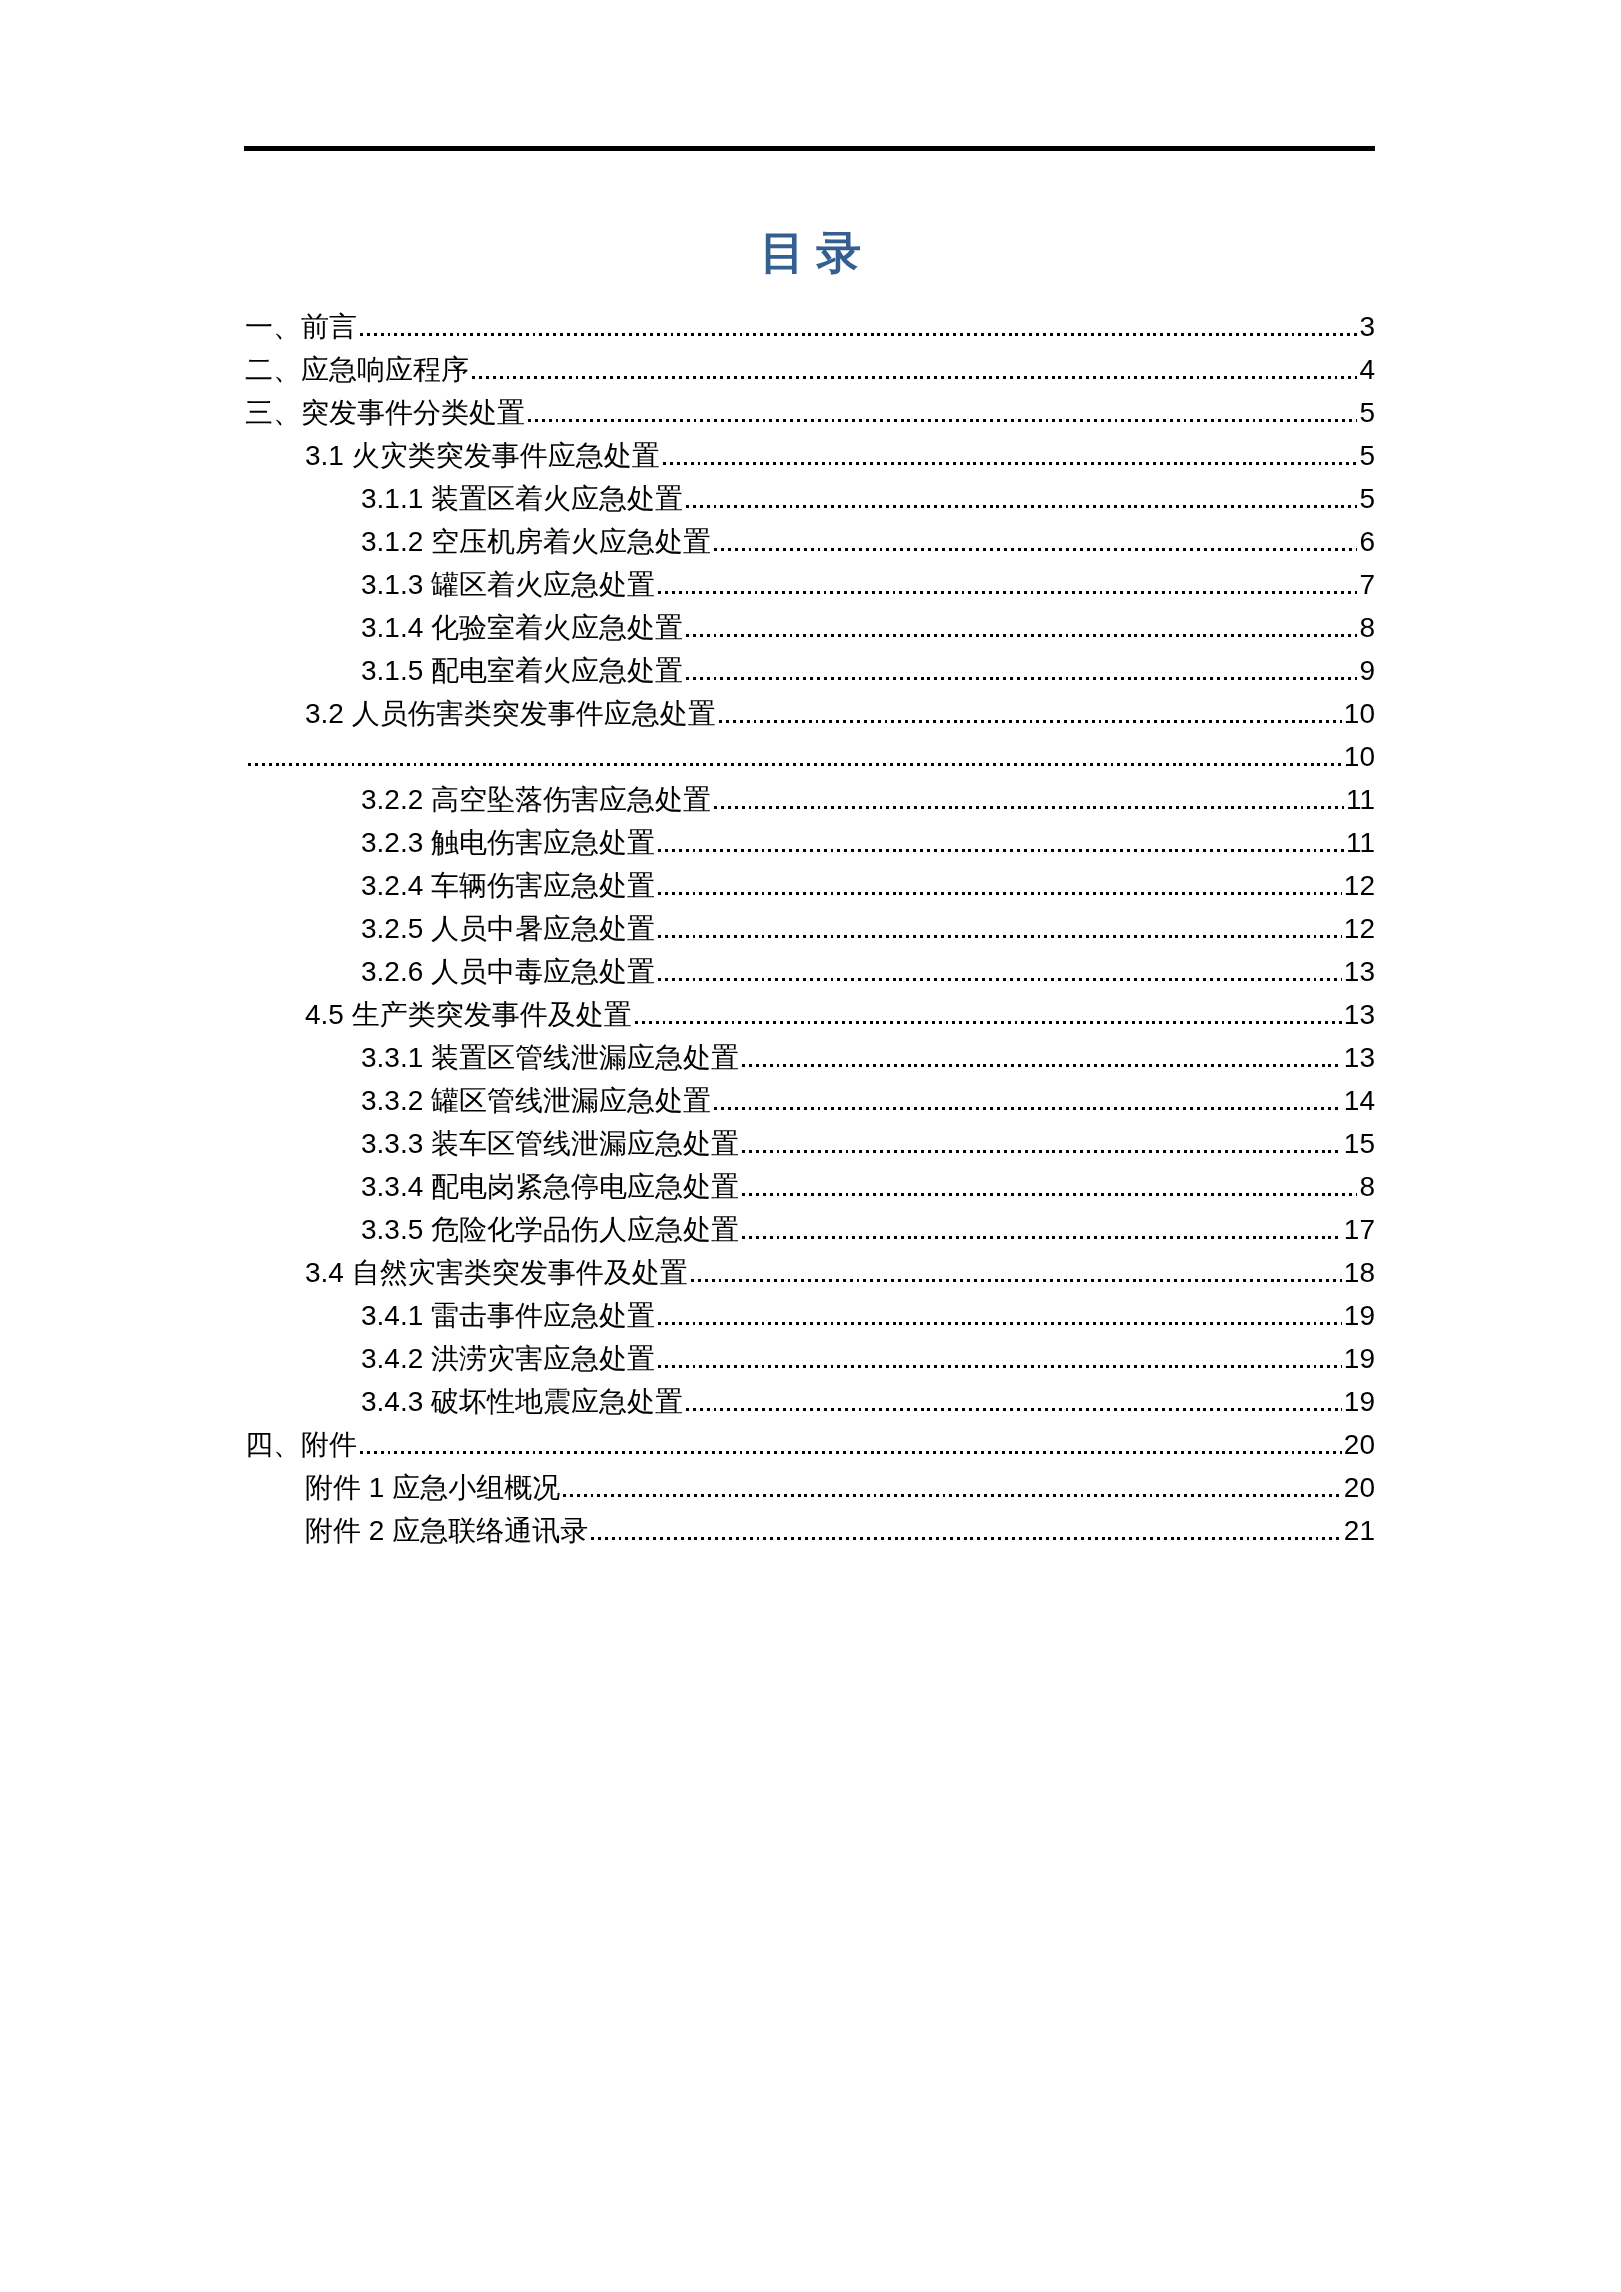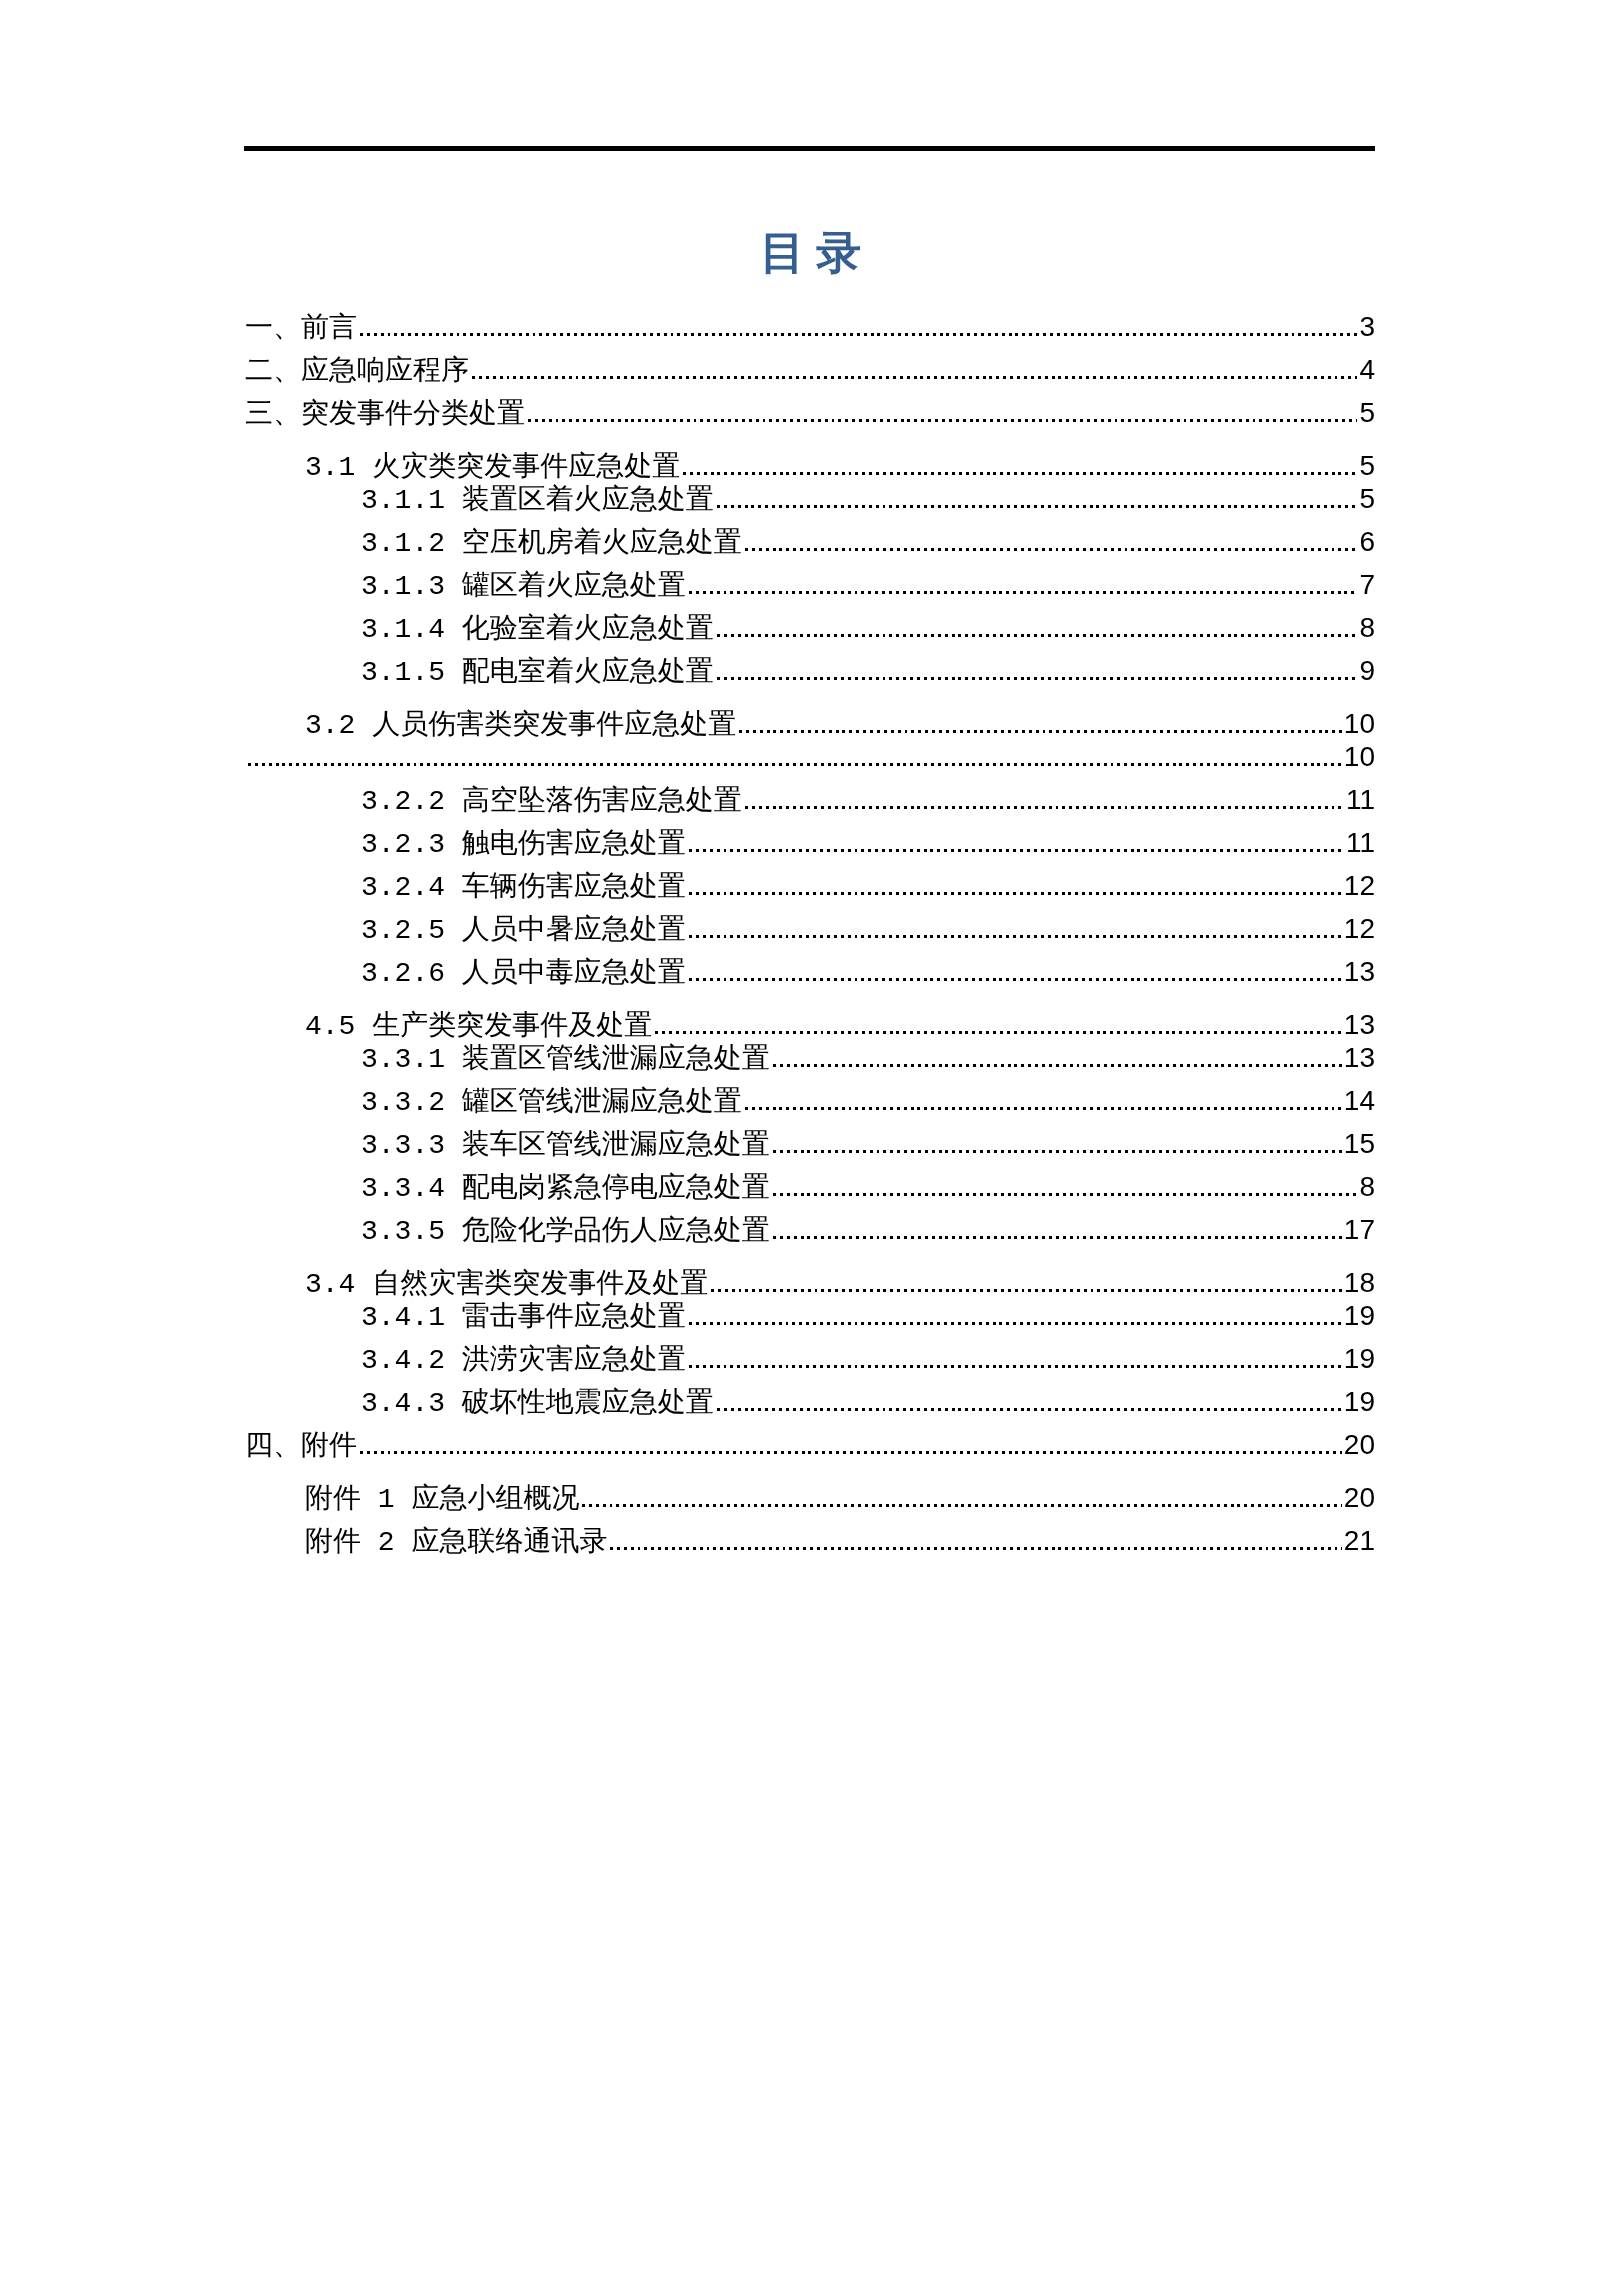--- a/index.html
+++ b/index.html
@@ -52,23 +52,23 @@
     align-items: baseline;
     height: 43px;
     line-height: 43px;
     font-size: 28px;
     color: #000000;
   }
   .toc-label {
     white-space: pre;
     flex: 0 0 auto;
     
-    font-family: Liberation Mono, monospace;
-  }
-  .toc-row.lvl2 .toc-label { padding-left: 60px; margin-top: 12px; }
+    font-family: Liberation Sans, sans-serif;
+  }
+  .toc-row.lvl2 .toc-label { padding-left: 60px; }
   .toc-row.lvl3 .toc-label { padding-left: 116px; }
   .toc-leader {
     flex: 1 1 auto;
     height: 2.9px;
     margin: 0 2px 0 2.9px;
     align-self: baseline;
     background-image: repeating-linear-gradient(
       to right, #000000 0 2.9px, transparent 2.9px 6.9px);
   }
   .toc-page {

